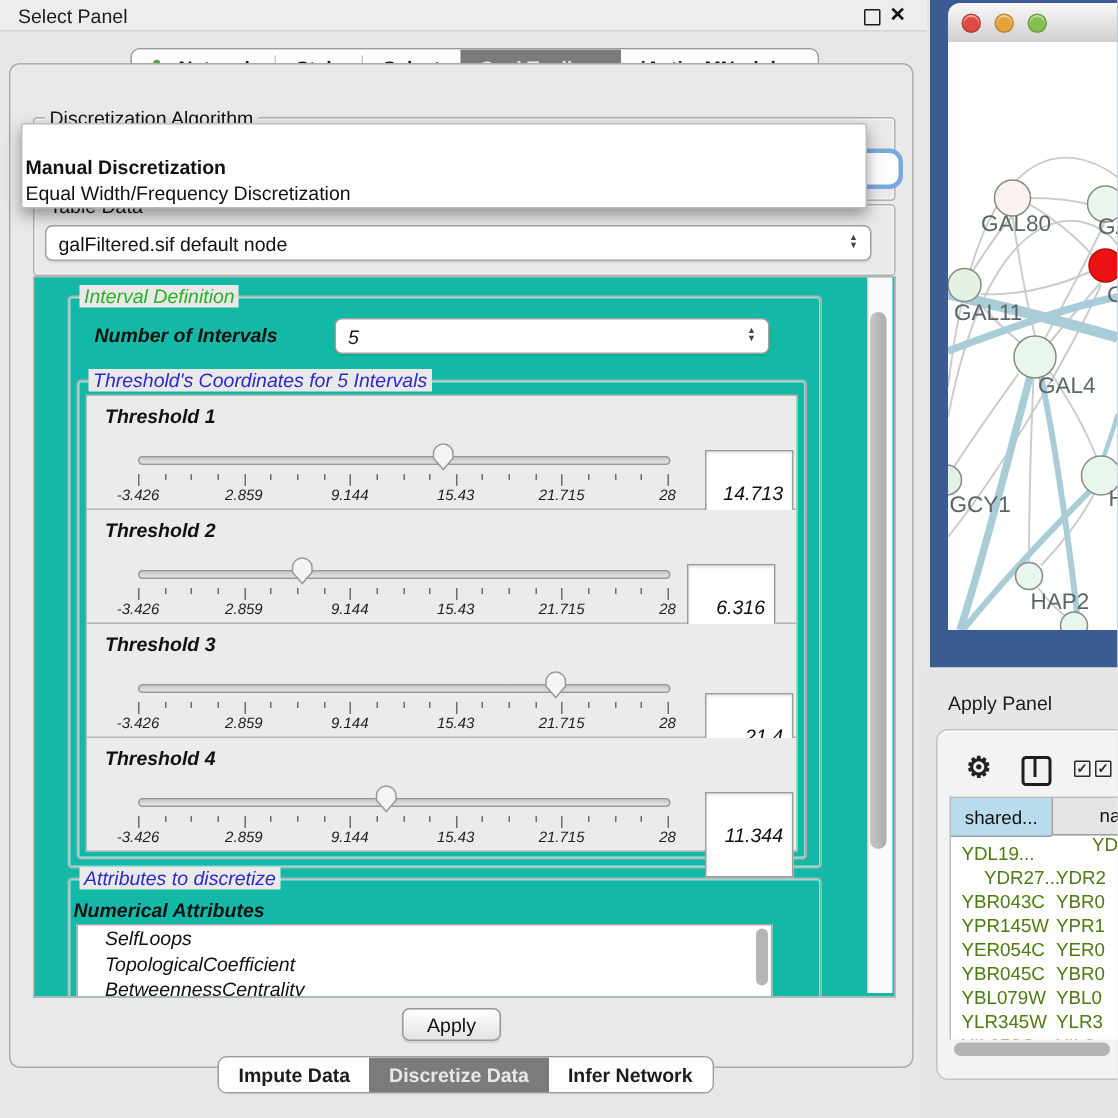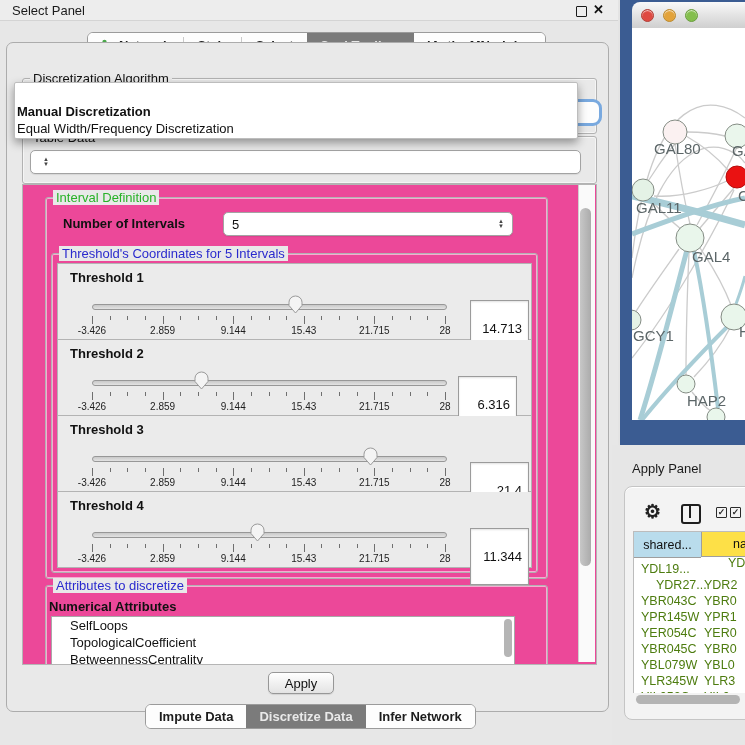--- a/index.html
+++ b/index.html
@@ -32,21 +32,21 @@
          display:flex;align-items:center;padding:0 8px;box-shadow:0 1px 1px rgba(0,0,0,.08);}
   .combo .val{flex:1;overflow:hidden;white-space:nowrap;}
   .spinner{display:flex;flex-direction:column;align-items:center;line-height:5px;font-size:6px;color:#444;margin-left:4px;}
 
   .focus-ring{border:3px solid #79a9df;border-radius:9px;background:#fdfdfd;}
 
   .popup{background:#fff;border:1px solid #bdbdbd;border-radius:2px;box-shadow:0 4px 10px rgba(0,0,0,.38);z-index:50;}
   .popup-hint{position:absolute;left:0;right:0;top:4px;text-align:center;color:#b3b3b3;font-size:13px;}
   .popup-item{position:absolute;left:2px;font-size:13px;color:#111;white-space:nowrap;}
 
-  .viewport{left:22px;top:184px;width:573px;height:479px;border:1px solid #b5b5b5;background:#ec4899;overflow:hidden;}
+  .viewport{left:22px;top:184px;width:573px;height:479px;border:1px solid #b5b5b5;background:#14b8a6;overflow:hidden;font-style:italic;}
   .vscroll-track{left:578px;top:185px;width:16px;height:477px;background:#fafafa;border-left:1px solid #d0d0d0;}
   .vscroll-thumb{left:580px;top:208px;width:11px;height:358px;border-radius:6px;background:linear-gradient(90deg,#c7c7c7,#ababab);}
 
   .lab-green{color:#27b227;}
   .lab-blue{color:#2a2ace;}
 
   .bold13{font-size:13px;font-weight:bold;color:#111;}
 
   .throw{background:#ebebeb;border-bottom:1px solid #b3b3b3;}
   .throw:last-child{border-bottom:none;}
@@ -122,20 +122,21 @@
 
   <div class="abs outer-panel"></div>
 
   <div class="abs groupbox" style="left:22px;top:78px;width:573px;height:54px;"></div>
   <div class="abs grouplab" style="left:30px;top:71px;color:#111;">Discretization Algorithm</div>
   <div class="abs focus-ring" style="left:556px;top:99px;width:40px;height:21px;"></div>
 
   <div class="abs groupbox" style="left:22px;top:136px;width:573px;height:46px;"></div>
   <div class="abs grouplab" style="left:30px;top:130px;color:#111;">Table Data</div>
   <div class="abs combo" style="left:30px;top:150px;width:533px;height:22px;">
+    <span class="val">galFiltered.sif default node</span>
     <span class="spinner">▲<br>▼</span>
   </div>
 
   <div class="abs popup" style="left:14px;top:82px;width:562px;height:55px;">
     <div class="popup-item" style="top:21px;font-weight:bold;">Manual Discretization</div>
     <div class="popup-item" style="top:38px;">Equal Width/Frequency Discretization</div>
   </div>
 
   <div class="abs viewport">
     <div class="abs" style="left:0;top:0;width:556px;height:479px;">
@@ -396,21 +397,21 @@
 <div class="abs tp-area"></div>
 <div class="abs tp-title" style="left: 632px;">Apply Panel</div>
 <div class="abs tp-panel"></div>
 <div class="abs gear-icon" style="left:644px;top:500px;">⚙</div>
 <div class="abs split-icon" style="left:681px;top:504px;"></div>
 <div class="abs cb-icon" style="left:716px;top:507px;">✓</div>
 <div class="abs cb-icon" style="left:730px;top:507px;">✓</div>
 
 <div class="abs tbl-clip" id="node-table">
   <div class="th-cell" id="th-col1" style="left: 0px; width: 67px; background: rgb(185, 220, 236);">shared...</div>
-  <div class="th-cell" style="left: 67px; width: 45px; justify-content: flex-start; padding-left: 31px; border-left: 1px solid rgb(158, 158, 158); box-sizing: border-box; background: #fde047;">na</div>
+  <div class="th-cell" style="left: 67px; width: 45px; justify-content: flex-start; padding-left: 31px; border-left: 1px solid rgb(158, 158, 158); box-sizing: border-box; background: #e5e5e5;">na</div>
   <div id="tbl-rows">
       <div class="trow-cell" style="left: 7px; top: 30px;">YDL19...</div>
       <div class="trow-cell" style="left: 70px; top: 24px; margin-left: 24px;">YDL1</div>
       <div class="trow-cell" style="left: 22px; top: 46px; text-align: right;">YDR27...</div>
       <div class="trow-cell" style="left: 70px; top: 46px;">YDR2</div>
       <div class="trow-cell" style="left: 7px; top: 62px;">YBR043C</div>
       <div class="trow-cell" style="left: 70px; top: 62px;">YBR0</div>
       <div class="trow-cell" style="left: 7px; top: 78px;">YPR145W</div>
       <div class="trow-cell" style="left: 70px; top: 78px;">YPR1</div>
       <div class="trow-cell" style="left: 7px; top: 94px;">YER054C</div>

